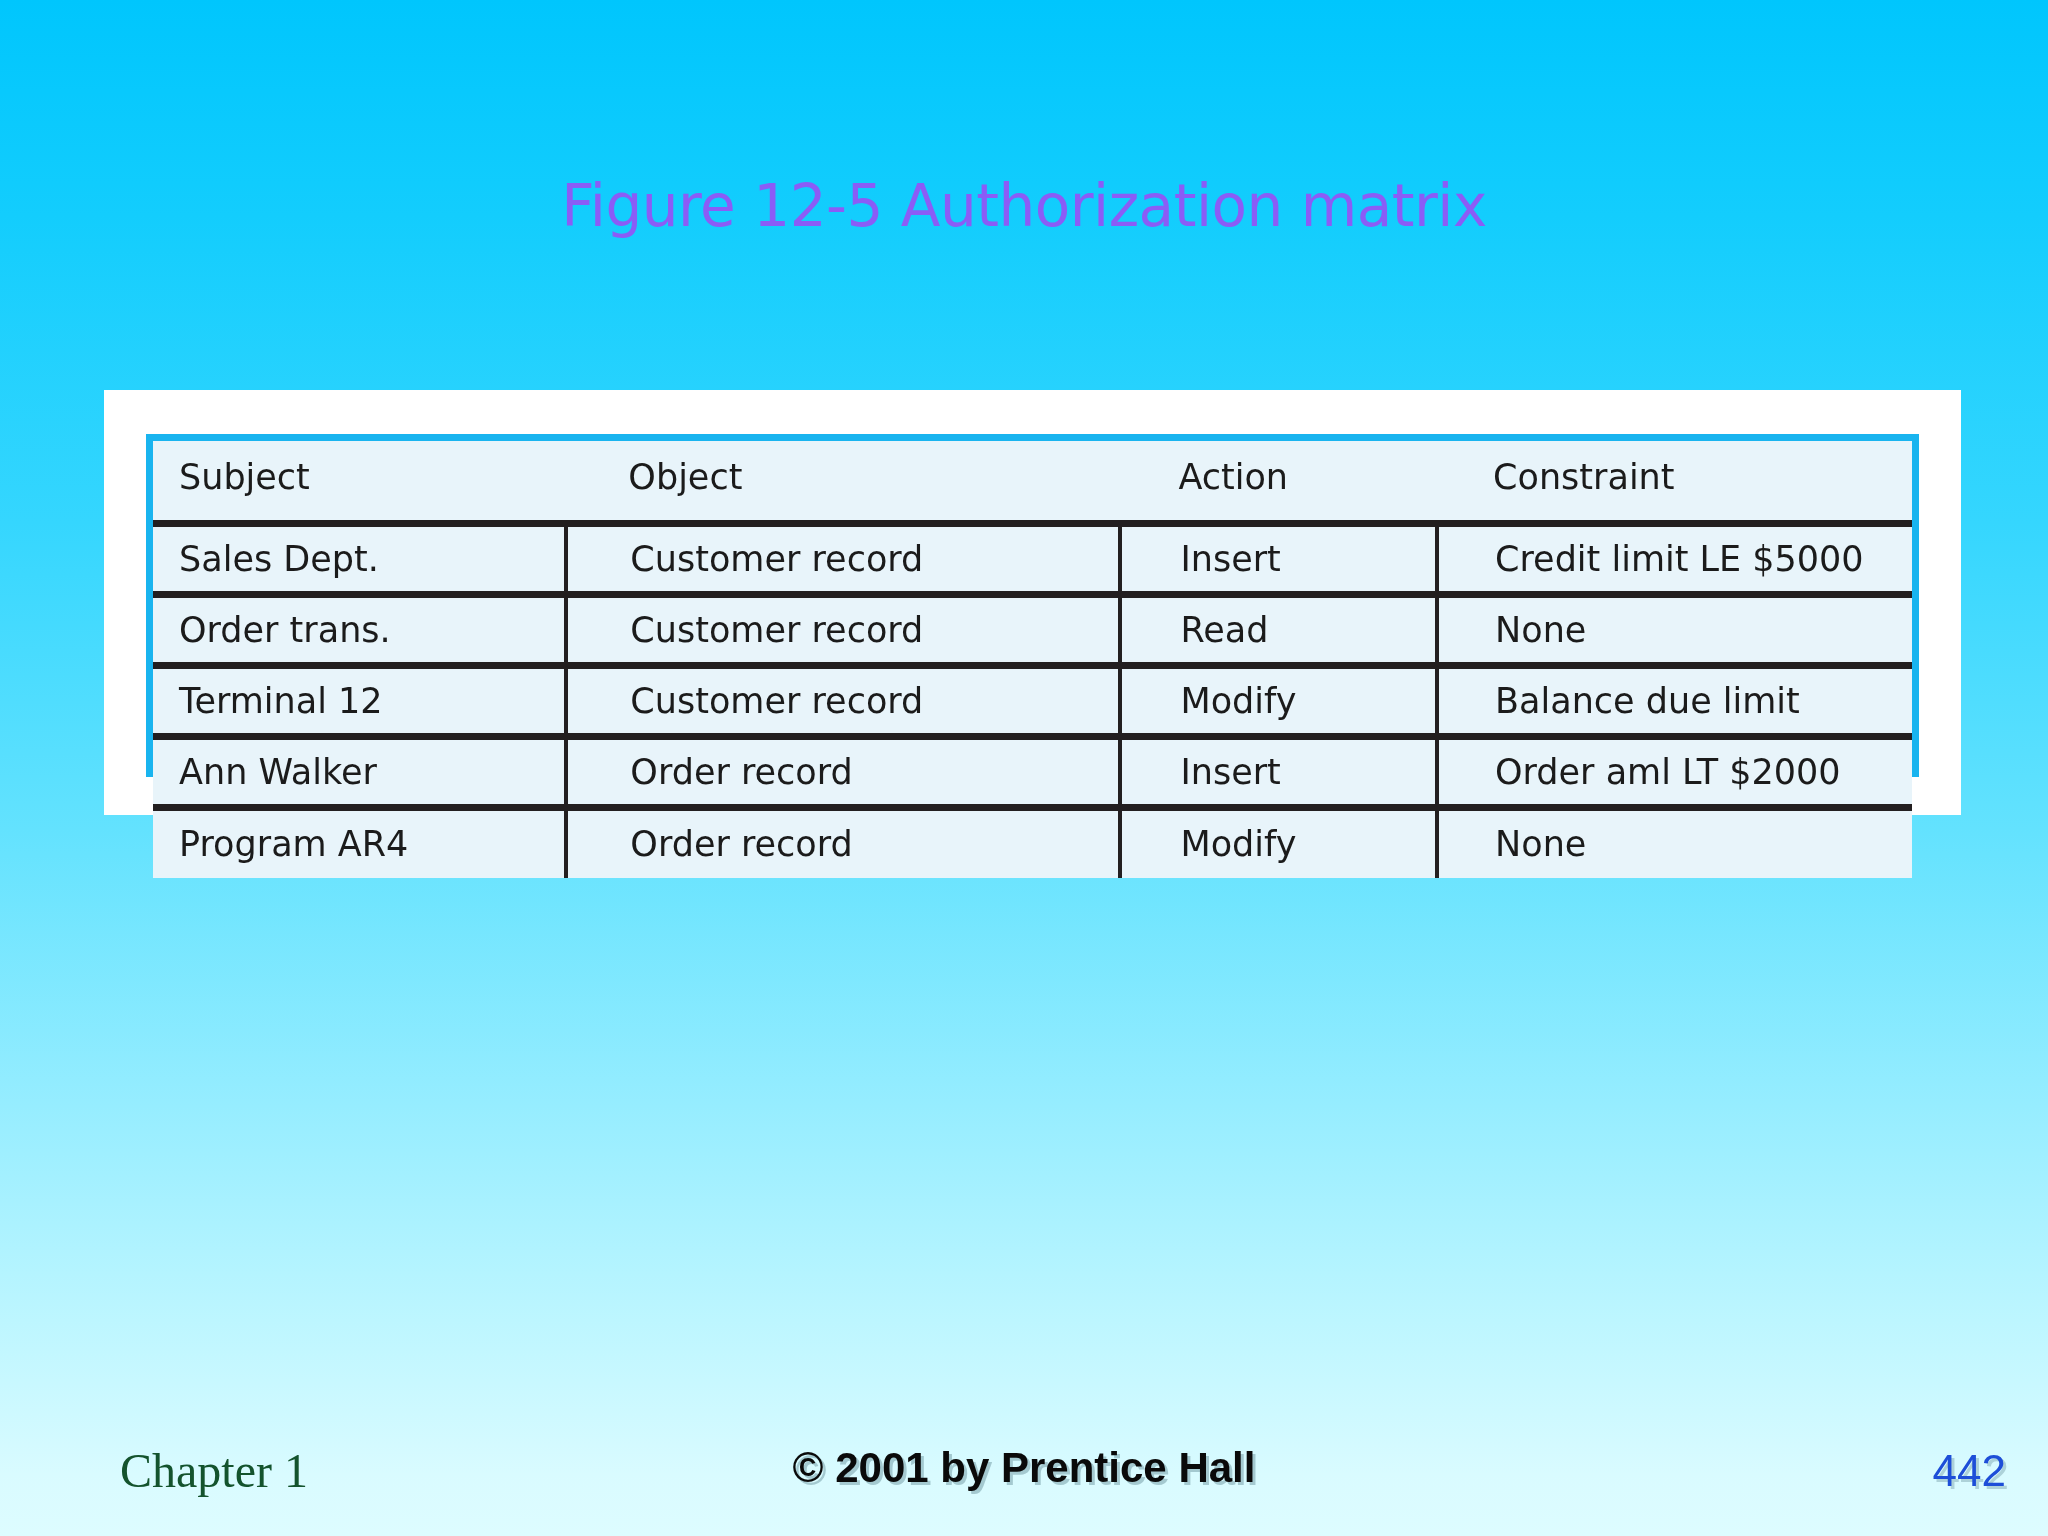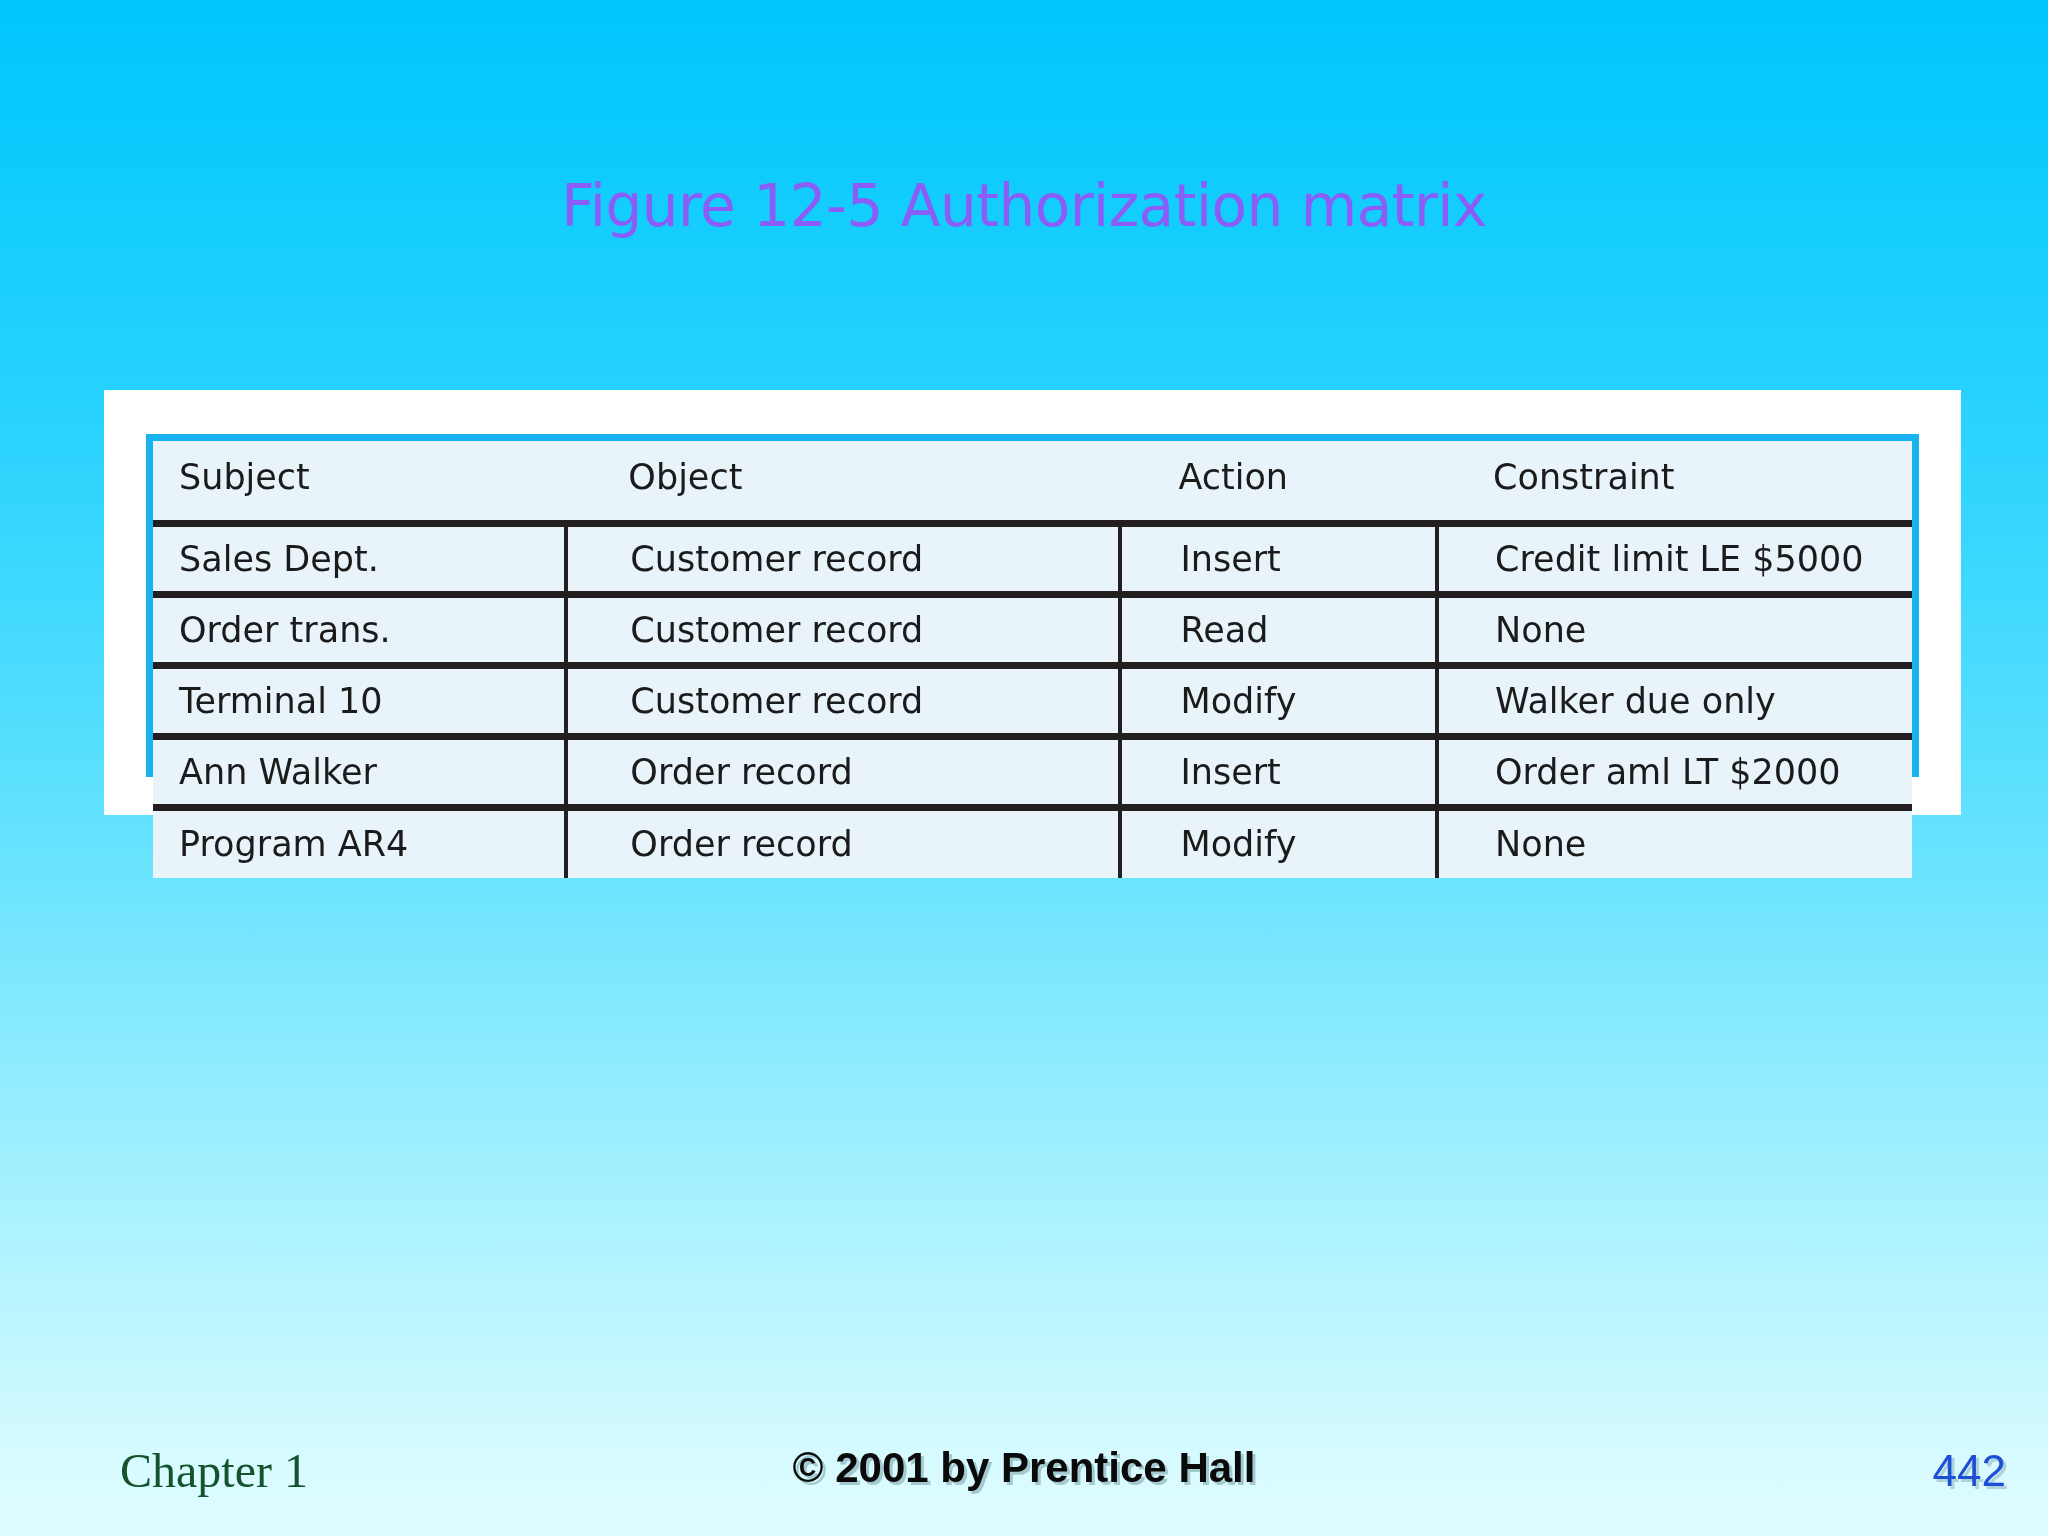--- a/index.html
+++ b/index.html
@@ -179,24 +179,24 @@
           <td class="col-action">Insert</td>
           <td class="col-constraint">Credit limit LE $5000</td>
         </tr>
         <tr>
           <td class="col-subject">Order trans.</td>
           <td class="col-object">Customer record</td>
           <td class="col-action">Read</td>
           <td class="col-constraint">None</td>
         </tr>
         <tr>
-          <td class="col-subject">Terminal 10</td>
+          <td class="col-subject">Terminal 12</td>
           <td class="col-object">Customer record</td>
           <td class="col-action">Modify</td>
-          <td class="col-constraint">Walker due only</td>
+          <td class="col-constraint">Balance due limit</td>
         </tr>
         <tr>
           <td class="col-subject">Ann Walker</td>
           <td class="col-object">Order record</td>
           <td class="col-action">Insert</td>
           <td class="col-constraint">Order aml LT $2000</td>
         </tr>
         <tr>
           <td class="col-subject">Program AR4</td>
           <td class="col-object">Order record</td>

